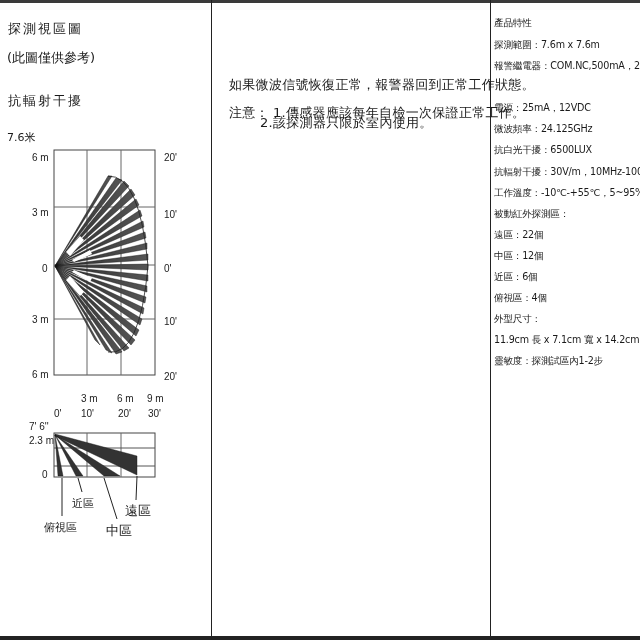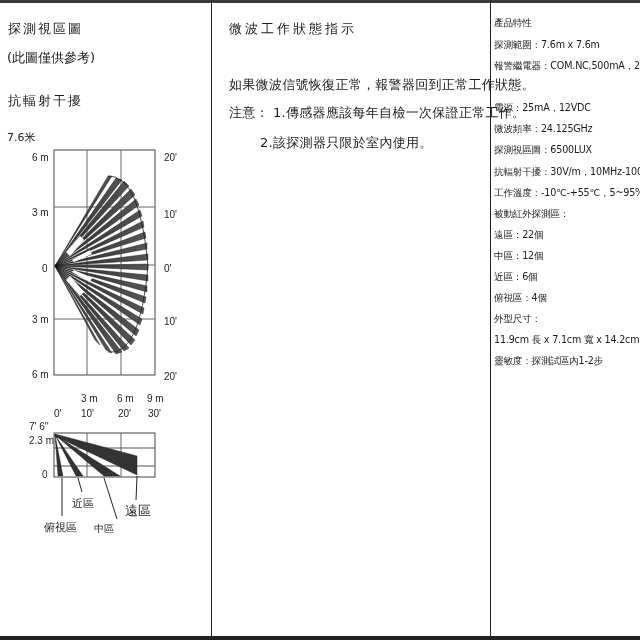--- a/index.html
+++ b/index.html
@@ -121,38 +121,37 @@
         <line x1="78" y1="478" x2="82" y2="492"></line>
         <line x1="104" y1="478" x2="117" y2="519"></line>
         <line x1="137" y1="476" x2="136" y2="500"></line>
       </g>
     </g>
   </svg>
 
   <div class="t" style="left:72px;top:496px;font-size:11px">近區</div>
   <div class="t" style="left:125px;top:502px;font-size:13px">遠區</div>
   <div class="t" style="left:44px;top:520px;font-size:11px">俯視區</div>
-  <div class="t" style="left:94px;top:522px;font-size:10px">中區</div>
+  <div class="t" style="left:106px;top:522px;font-size:13px">中區</div>
 </section>
 
 <section class="col" style="left:212px;width:278px;height:640px">
-  <div class="t" style="left:17px;top:20px;font-size:13px;letter-spacing:3px">微波工作狀態指示</div>
   <div class="t mid-line" style="left:17px;top:76px">如果微波信號恢復正常，報警器回到正常工作狀態。</div>
   <div class="t mid-line" style="left:17px;top:104px">注意：</div>
   <div class="t mid-line" style="left:61px;top:104px">1.傳感器應該每年自檢一次保證正常工作。</div>
-  <div class="t mid-line" style="left:48px;top:134px">2.該探測器只限於室內使用。</div>
+  <div class="t mid-line" style="left:48px;top:114px">2.該探測器只限於室內使用。</div>
 </section>
 
 <section class="col" style="left:491px;width:149px;height:456px">
   <div class="t right-line" style="left:3px;top:17px">產品特性</div>
   <div class="t right-line" style="left:3px;top:39px">探測範圍：7.6m x 7.6m</div>
   <div class="t right-line" style="left:3px;top:60px">報警繼電器：COM.NC,500mA，24VDC</div>
   <div class="t right-line" style="left:3px;top:102px">電源：25mA，12VDC</div>
   <div class="t right-line" style="left:3px;top:123px">微波頻率：24.125GHz</div>
-  <div class="t right-line" style="left:3px;top:144px">探測視區圖：6500LUX</div>
+  <div class="t right-line" style="left:3px;top:144px">抗白光干擾：6500LUX</div>
   <div class="t right-line" style="left:3px;top:166px">抗輻射干擾：30V/m，10MHz-1000MHz</div>
   <div class="t right-line" style="left:3px;top:187px">工作溫度：-10℃-+55℃，5~95%相對濕度</div>
   <div class="t right-line" style="left:3px;top:208px">被動紅外探測區：</div>
   <div class="t right-line" style="left:3px;top:229px">遠區：22個</div>
   <div class="t right-line" style="left:3px;top:250px">中區：12個</div>
   <div class="t right-line" style="left:3px;top:271px">近區：6個</div>
   <div class="t right-line" style="left:3px;top:292px">俯視區：4個</div>
   <div class="t right-line" style="left:3px;top:313px">外型尺寸：</div>
   <div class="t right-line" style="left:3px;top:334px">11.9cm 長 x 7.1cm 寬 x 14.2cm 高</div>
   <div class="t right-line" style="left:3px;top:355px">靈敏度：探測試區內1-2步</div>

